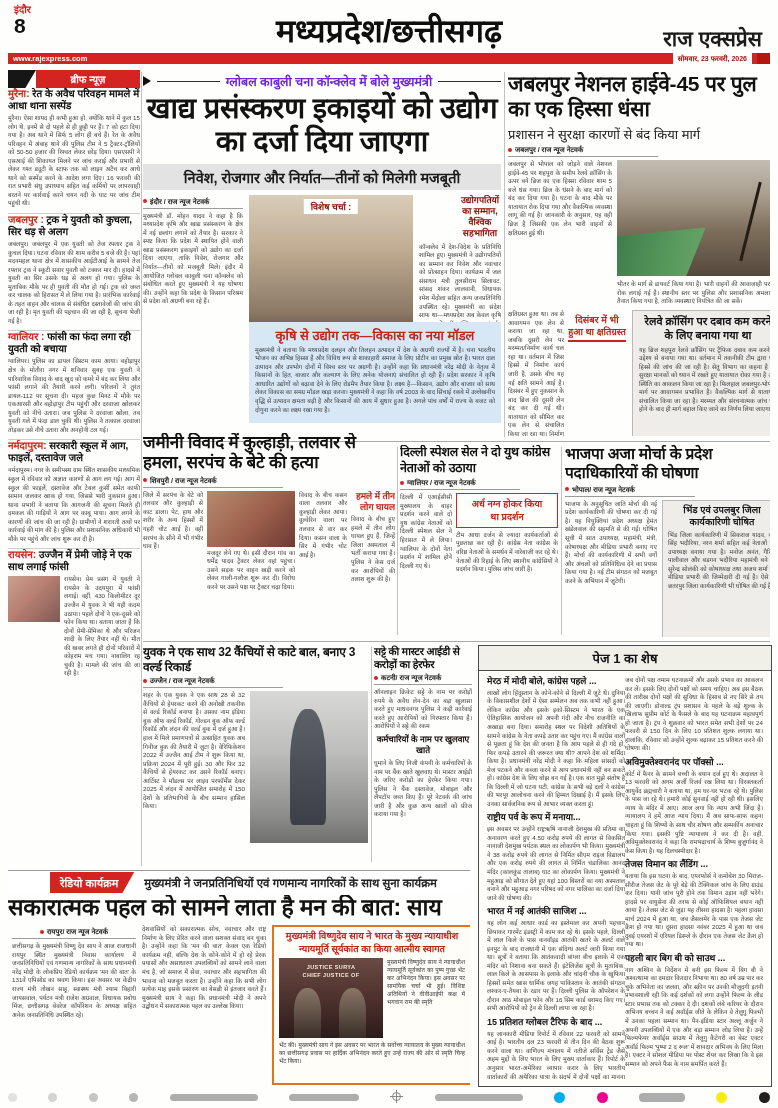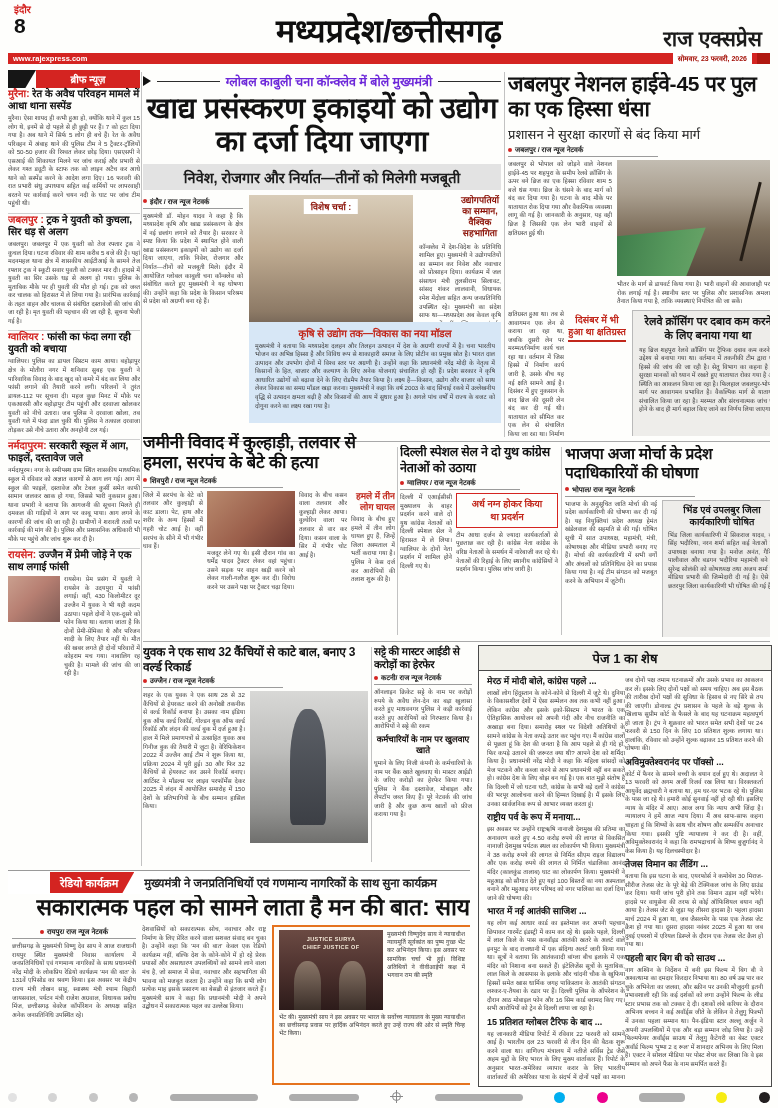--- a/index.html
+++ b/index.html
@@ -48,21 +48,21 @@
   .lead-sub{margin-top:5px;background:#e3e3e3;text-align:center;font-size:14.5px;font-weight:700;padding:3px 0;color:#1c1c1c;}
   .lead-body{position:relative;margin-top:5px;height:232px;}
   .lead-col{position:absolute;left:0;top:0;width:100px;height:232px;overflow:hidden;}
   .lead-photo{position:absolute;left:106px;top:0;width:164px;height:155px;
     background:linear-gradient(180deg,#d9cdb9 0%,#b9a globalThis 0%,#c0ac92 35%,#8d7a66 75%,#5d5148 100%);
     background:linear-gradient(180deg,#d9cdb9 0%,#c0ac92 35%,#8d7a66 75%,#4c423c 100%);}
   .chip{position:absolute;top:4px;left:50%;transform:translateX(-50%);background:#fff;color:#8c1308;font-weight:800;font-size:9px;padding:1px 7px;white-space:nowrap;}
   .lead-side{position:absolute;left:276px;top:0;width:82px;height:232px;overflow:hidden;}
   .side-title{font-size:9px;font-weight:800;color:#8c1308;text-align:center;line-height:1.25;margin-bottom:3px;margin-left:40px;}
   .model-box{position:absolute;left:106px;top:127px;width:240px;height:93px;background:#d7e7f6;padding:4px 6px;overflow:hidden;}
-  .model-title{font-size:10px;font-weight:800;color:#c1271b;text-align:center;margin-bottom:2px;}
+  .model-title{font-size:13px;font-weight:800;color:#c1271b;text-align:center;margin-bottom:2px;}
   
   .bridge{left:508px;top:72px;width:262px;height:364px;overflow:hidden;}
   .bridge-hl{font-size:21px;line-height:1.17;}
   .bridge-sub{font-size:13px;font-weight:400;color:#222;margin-top:4px;}
   .bridge-mid{position:relative;height:146px;margin-top:2px;}
   .b-col{position:absolute;left:0;top:0;width:104px;height:146px;overflow:hidden;}
   .b-photo{position:absolute;left:109px;top:0;width:153px;height:116px;
     background:linear-gradient(180deg,#c3bdb2 0%,#a99e8e 30%,#7e6f5c 60%,#55483c 100%);}
   .b-tarp{position:absolute;left:0;bottom:0;width:58%;height:42%;
     background:linear-gradient(100deg,#3f7d4b 0%,#57995d 60%,#6aa468 100%);clip-path:polygon(0 18%,100% 0,78% 100%,0 100%);}
@@ -112,21 +112,21 @@
   .p1-head{border-bottom:1.5px solid #4a4a4a;background:#f0efe8;text-align:center;font-size:13px;font-weight:800;padding:3px 0;color:#151515;}
   .p1-cols{display:flex;padding:5px 8px;height:404px;overflow:hidden;}
   .p1-col{flex:1;overflow:hidden;}
   .p1-title{font-size:9px;font-weight:800;color:#141414;margin:4px 0 2px;line-height:1.2;}
   .p1-title.first{margin-top:0;}
   
   .rstrip{left:8px;top:870px;width:462px;height:23px;border-top:1px solid #9a9a9a;display:flex;align-items:center;background:#fff;}
   .rlabel{background:#d42421;color:#fff;font-weight:800;font-size:11px;padding:3px 16px 3px 10px;clip-path:polygon(0 0,100% 0,86% 100%,0 100%);margin-left:42px;}
   .rtext{font-weight:800;font-size:11.5px;color:#232323;margin-left:10px;}
   .say{left:8px;top:895px;width:462px;height:192px;overflow:hidden;}
-  .say-hl{font-size:23px;text-align:right;line-height:1.1;}
+  .say-hl{font-size:23px;text-align:left;line-height:1.1;}
   .say-body{position:relative;margin-top:5px;height:158px;}
   .say-c1{position:absolute;left:4px;top:0;width:124px;height:158px;overflow:hidden;}
   .say-c2{position:absolute;left:134px;top:0;width:124px;height:158px;overflow:hidden;}
   .say-box{position:absolute;left:264px;top:0;width:186px;height:150px;border:2px solid #e5731e;padding:3px 5px;overflow:hidden;background:#fffdf8;}
   .say-box-title{font-size:9.5px;font-weight:800;color:#c1271b;text-align:center;line-height:1.3;margin-bottom:3px;}
   .say-row{display:flex;gap:4px;}
   .cji-photo{position:relative;width:104px;height:80px;flex:0 0 auto;
     background:linear-gradient(180deg,#6b4a43 0%,#4a2f2c 55%,#2c1b1a 100%);}
   .cji-banner{position:absolute;left:0;top:6px;width:100%;color:#f4e9d8;font-size:5.5px;font-weight:700;text-align:center;line-height:1.4;letter-spacing:.4px;}
   .cji-fig{position:absolute;bottom:0;width:26%;height:62%;background:linear-gradient(180deg,#8a7668,#3a2e28);border-radius:45% 45% 0 0;}
@@ -368,20 +368,21 @@
     <div class="say-body">
       <div class="say-c1">
         <div class="by center">
             <span class="dot"></span>
             <span class="bt">रायपुर/ राज न्यूज नेटवर्क</span>
           </div>
         <p class="body-txt">छत्तीसगढ़ के मुख्यमंत्री विष्णु देव साय ने आज राजधानी रायपुर स्थित मुख्यमंत्री निवास कार्यालय में जनप्रतिनिधियों एवं गणमान्य नागरिकों के साथ प्रधानमंत्री नरेंद्र मोदी के लोकप्रिय रेडियो कार्यक्रम 'मन की बात' के 131वें एपिसोड का श्रवण किया। इस अवसर पर केंद्रीय राज्य मंत्री तोखन साहू, स्वास्थ्य मंत्री श्याम बिहारी जायसवाल, पर्यटन मंत्री राजेश अग्रवाल, विधायक प्रबोध मिंज, छत्तीसगढ़ बेवरेज कॉर्पोरेशन के अध्यक्ष सहित अनेक जनप्रतिनिधि उपस्थित रहे।</p>
       </div>
       <div class="say-c2 body-txt">देशवासियों को सकारात्मक सोच, नवाचार और राष्ट्र निर्माण के लिए प्रेरित करने वाला सशक्त संवाद बन चुका है। उन्होंने कहा कि 'मन की बात' केवल एक रेडियो कार्यक्रम नहीं, बल्कि देश के कोने-कोने में हो रहे प्रेरक प्रयासों और असाधारण उपलब्धियों को सामने लाने वाला मंच है, जो समाज में सेवा, नवाचार और सहभागिता की भावना को मजबूत करता है। उन्होंने कहा कि सभी लोग प्रत्येक माह इसके प्रसारण का बेसब्री से इंतजार करते हैं। मुख्यमंत्री साय ने कहा कि प्रधानमंत्री मोदी ने अपने उद्बोधन में सकारात्मक पहल का उल्लेख किया।</div>
       <div class="say-box">
+        <div class="say-box-title">मुख्यमंत्री विष्णुदेव साय ने भारत के मुख्य न्यायाधीश न्यायमूर्ति सूर्यकांत का किया आत्मीय स्वागत</div>
         <div class="say-row">
           <div class="cji-photo">
             <div class="cji-banner">
               <div>JUSTICE SURYA</div>
               <div>CHIEF JUSTICE OF</div>
             </div>
             <span class="cji-fig" style="left:14%;"></span>
             <span class="cji-fig" style="left:58%;"></span>
           </div>
           <div class="say-side">मुख्यमंत्री विष्णुदेव साय ने न्यायाधीश न्यायमूर्ति सूर्यकांत का पुष्प गुच्छ भेंट कर अभिनंदन किया। इस अवसर पर सामयिक चर्चा भी हुई। विशिष्ट अतिथियों ने वीवीआईपी कक्ष में भगवान राम की स्मृति</div>

